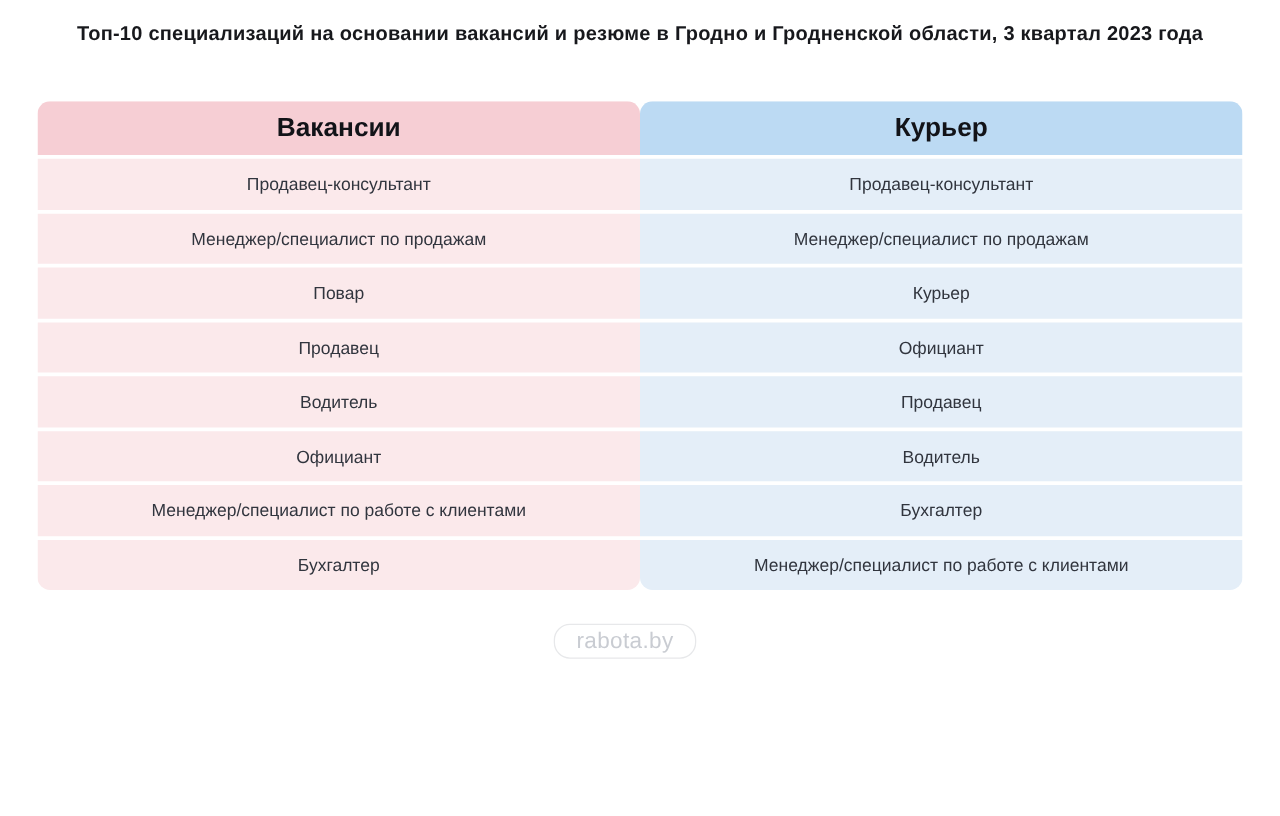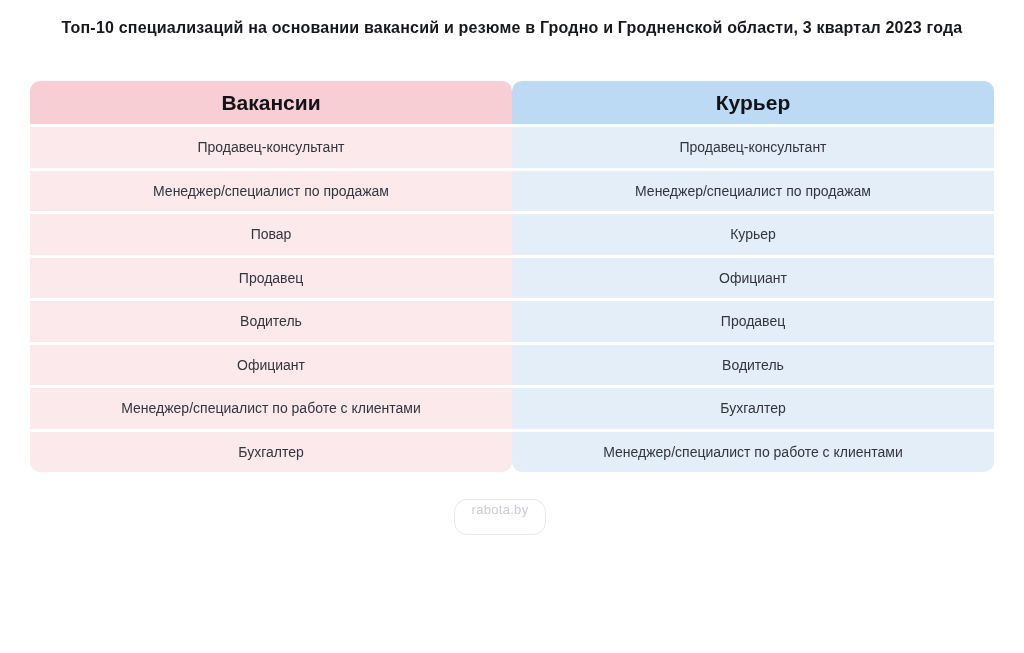--- a/index.html
+++ b/index.html
@@ -43,24 +43,24 @@
   }
   .pink .panel-header { background:var(--pink-header,#f6ced4); }
   .pink .row          { background:var(--pink-row,#fbe9eb); }
   .blue .panel-header { background:var(--blue-header,#bcdaf3); }
   .blue .row          { background:var(--blue-row,#e4eef8); }
 
   .badge {
     width:fit-content;
     margin:27px auto 0;
     transform:translateX(-12px);
-    padding:2px 17px 17px;
+    padding:2px 17px 3px;
     border:1px solid var(--badge-border,#e7e8ea);
     border-radius:13px;
-    font-size:13px; letter-spacing:0.3px;
+    font-size:18px; letter-spacing:0.3px;
     color:var(--badge-text,#c9ccd2);
     background:#ffffff;
   }
 </style>
 </head>
 <body>
 
 <div class="page">
 
   <h1 class="title">Топ-10 специализаций на основании вакансий и резюме в Гродно и Гродненской области, 3 квартал 2023 года</h1>

